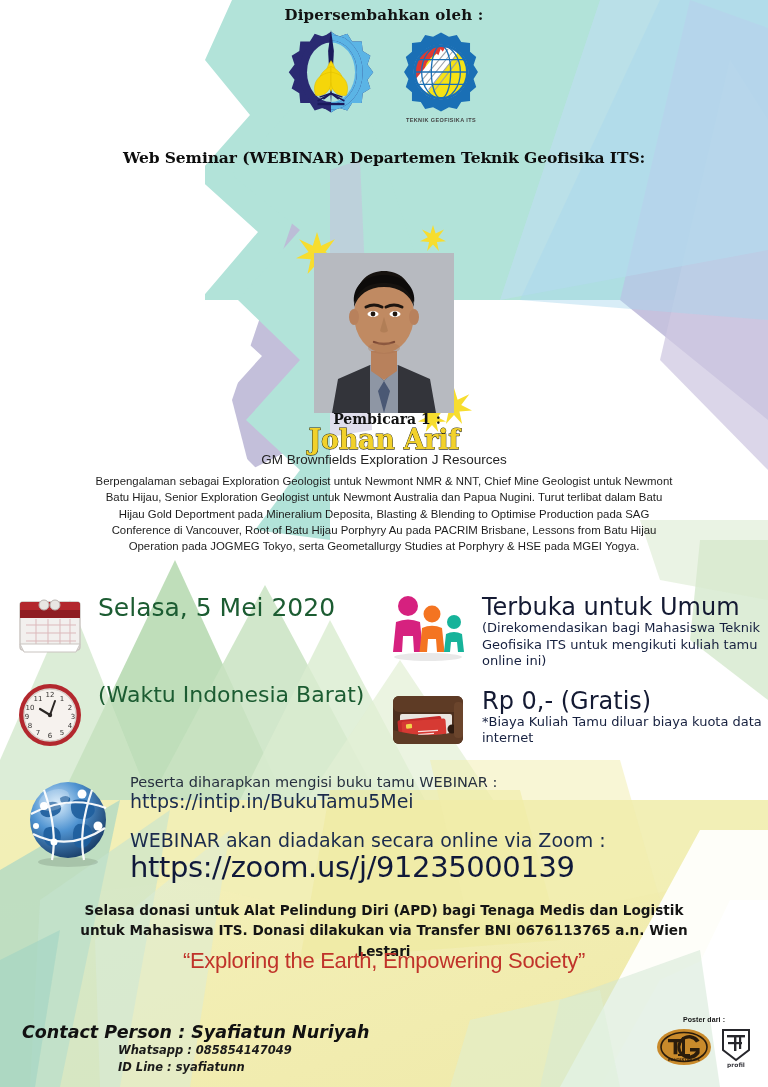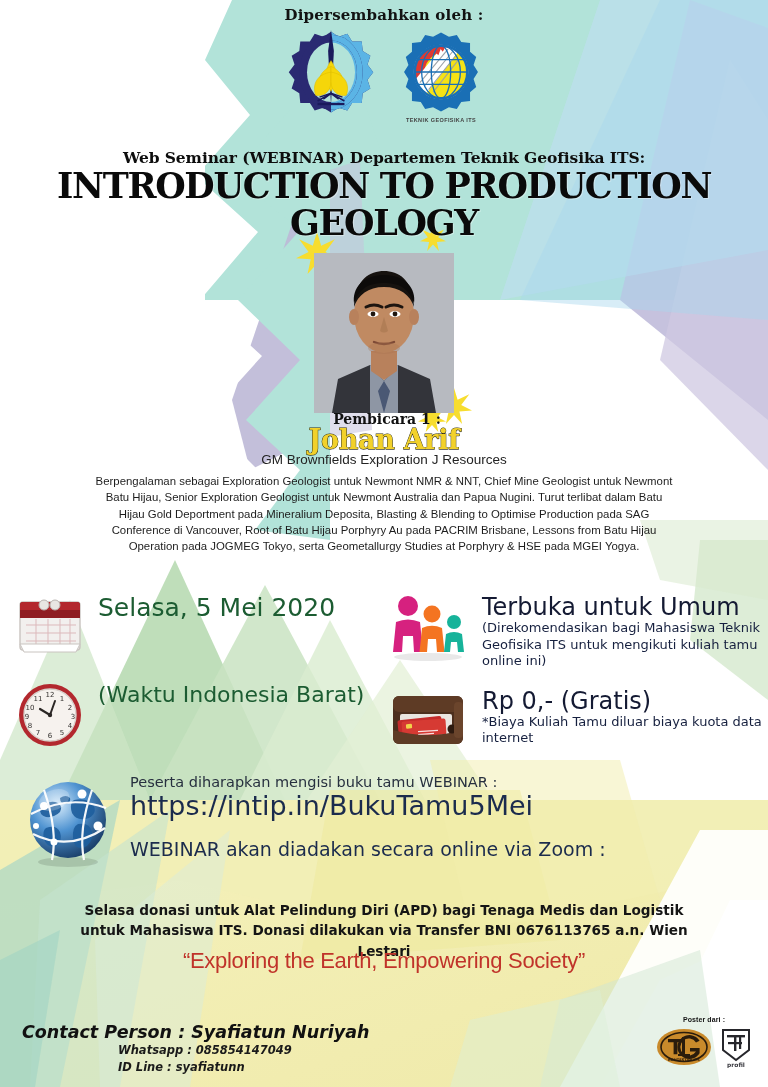--- a/index.html
+++ b/index.html
@@ -103,21 +103,21 @@
   .small-dark {
     font-size:13px; color:#16203f; line-height:1.26;
     font-family:"DejaVu Sans", sans-serif;
   }
 
   
   .links { top:770px; left:22px; width:730px; display:flex; align-items:flex-start; gap:16px; }
   .globe { flex:0 0 auto; width:92px; height:92px; margin-top:6px; }
   .links-txt { padding-top:4px; }
   .lk-note  { font-size:14.5px; color:#27303f; font-family:"DejaVu Sans", sans-serif; }
-  .lk-url-1 { font-size:27px; color:#1b2b4d; font-family:"DejaVu Sans", sans-serif; line-height:1.2; }
+  .lk-url-1 { font-size:19px; color:#1b2b4d; font-family:"DejaVu Sans", sans-serif; line-height:1.2; }
   .lk-note2 { font-size:19px; color:#1b2b4d; margin-top:16px; font-family:"DejaVu Sans", sans-serif; }
   .lk-url-2 { font-size:29px; color:#10193a; font-family:"DejaVu Sans", sans-serif; line-height:1.12; letter-spacing:-.4px; }
 
   
   .donation {
     top:900px; left:70px; width:628px; text-align:center;
     font-size:13.6px; font-weight:bold; color:#151515; line-height:1.5;
     font-family:"DejaVu Sans", sans-serif;
   }
   .tagline {
@@ -305,21 +305,20 @@
             </g>
           </g>
           <circle cx="50" cy="50" r="30" fill="none" stroke="#1a6fb5" stroke-width="3"></circle>
         </svg>
       </div>
       <div class="logo-tg-cap">TEKNIK GEOFISIKA ITS</div>
     </div>
   </div>
 
   <div class="layer subtitle">Web Seminar (WEBINAR) Departemen Teknik Geofisika ITS:</div>
-  <div class="layer maintitle">INTRODUCTION TO PRODUCTION GEOLOGY</div>
 
   <div class="layer portrait">
     <svg viewBox="0 0 140 160">
       <rect width="140" height="160" fill="#b7bac0"></rect>
 
       <path d="M18 160 L24 126 L56 112 L70 128 L84 112 L116 126 L122 160 Z" fill="#33343a"></path>
 
       <path d="M56 112 L70 128 L84 112 L84 160 L56 160 Z" fill="#8e96a4"></path>
 
       <path d="M70 128 L64 138 L70 160 L76 138 Z" fill="#4a5874"></path>
@@ -495,20 +494,21 @@
             <circle cx="32" cy="66" r="3.5"></circle>
           <circle cx="14" cy="50" r="3"></circle>
         </g>
         <ellipse cx="32" cy="24" rx="16" ry="10" fill="#ffffff" opacity="0.22" transform="rotate(-22 32 24)"></ellipse>
       </svg>
     </div>
     <div class="links-txt">
       <div class="lk-note">Peserta diharapkan mengisi buku tamu WEBINAR :</div>
       <div class="lk-url-1">https://intip.in/BukuTamu5Mei</div>
       <div class="lk-note2">WEBINAR akan diadakan secara online via Zoom :</div>
+      <div class="lk-url-2">https://zoom.us/j/91235000139</div>
     </div>
   </div>
 
   <div class="layer donation">
     <div>Selasa donasi untuk Alat Pelindung Diri (APD) bagi Tenaga Medis dan Logistik</div>
     <div>untuk Mahasiswa ITS. Donasi dilakukan via Transfer BNI 0676113765 a.n. Wien Lestari</div>
   </div>
 
   <div class="layer tagline">“Exploring the Earth, Empowering Society”</div>
 

